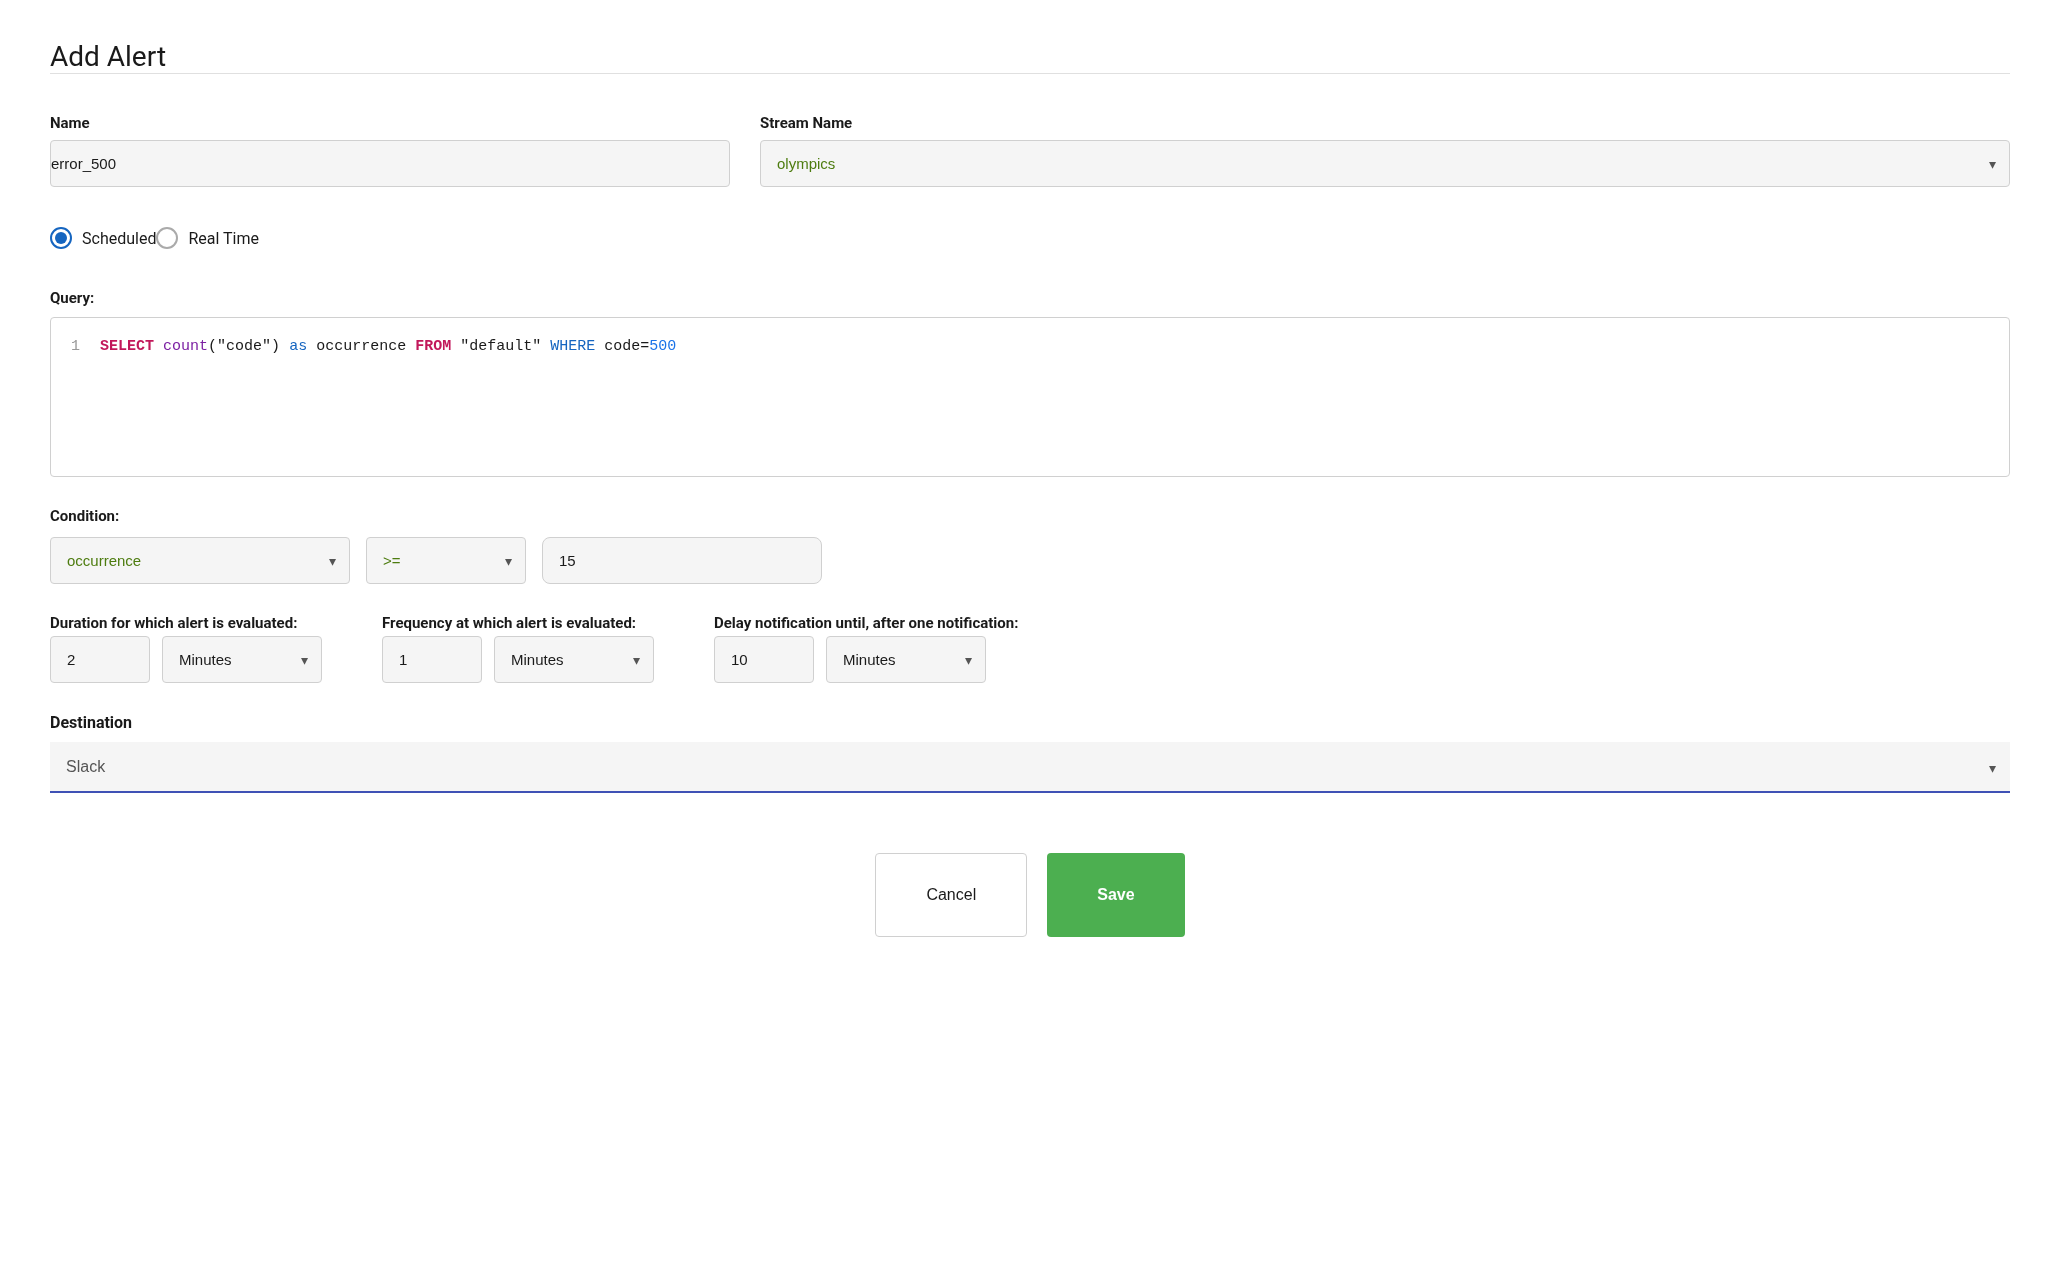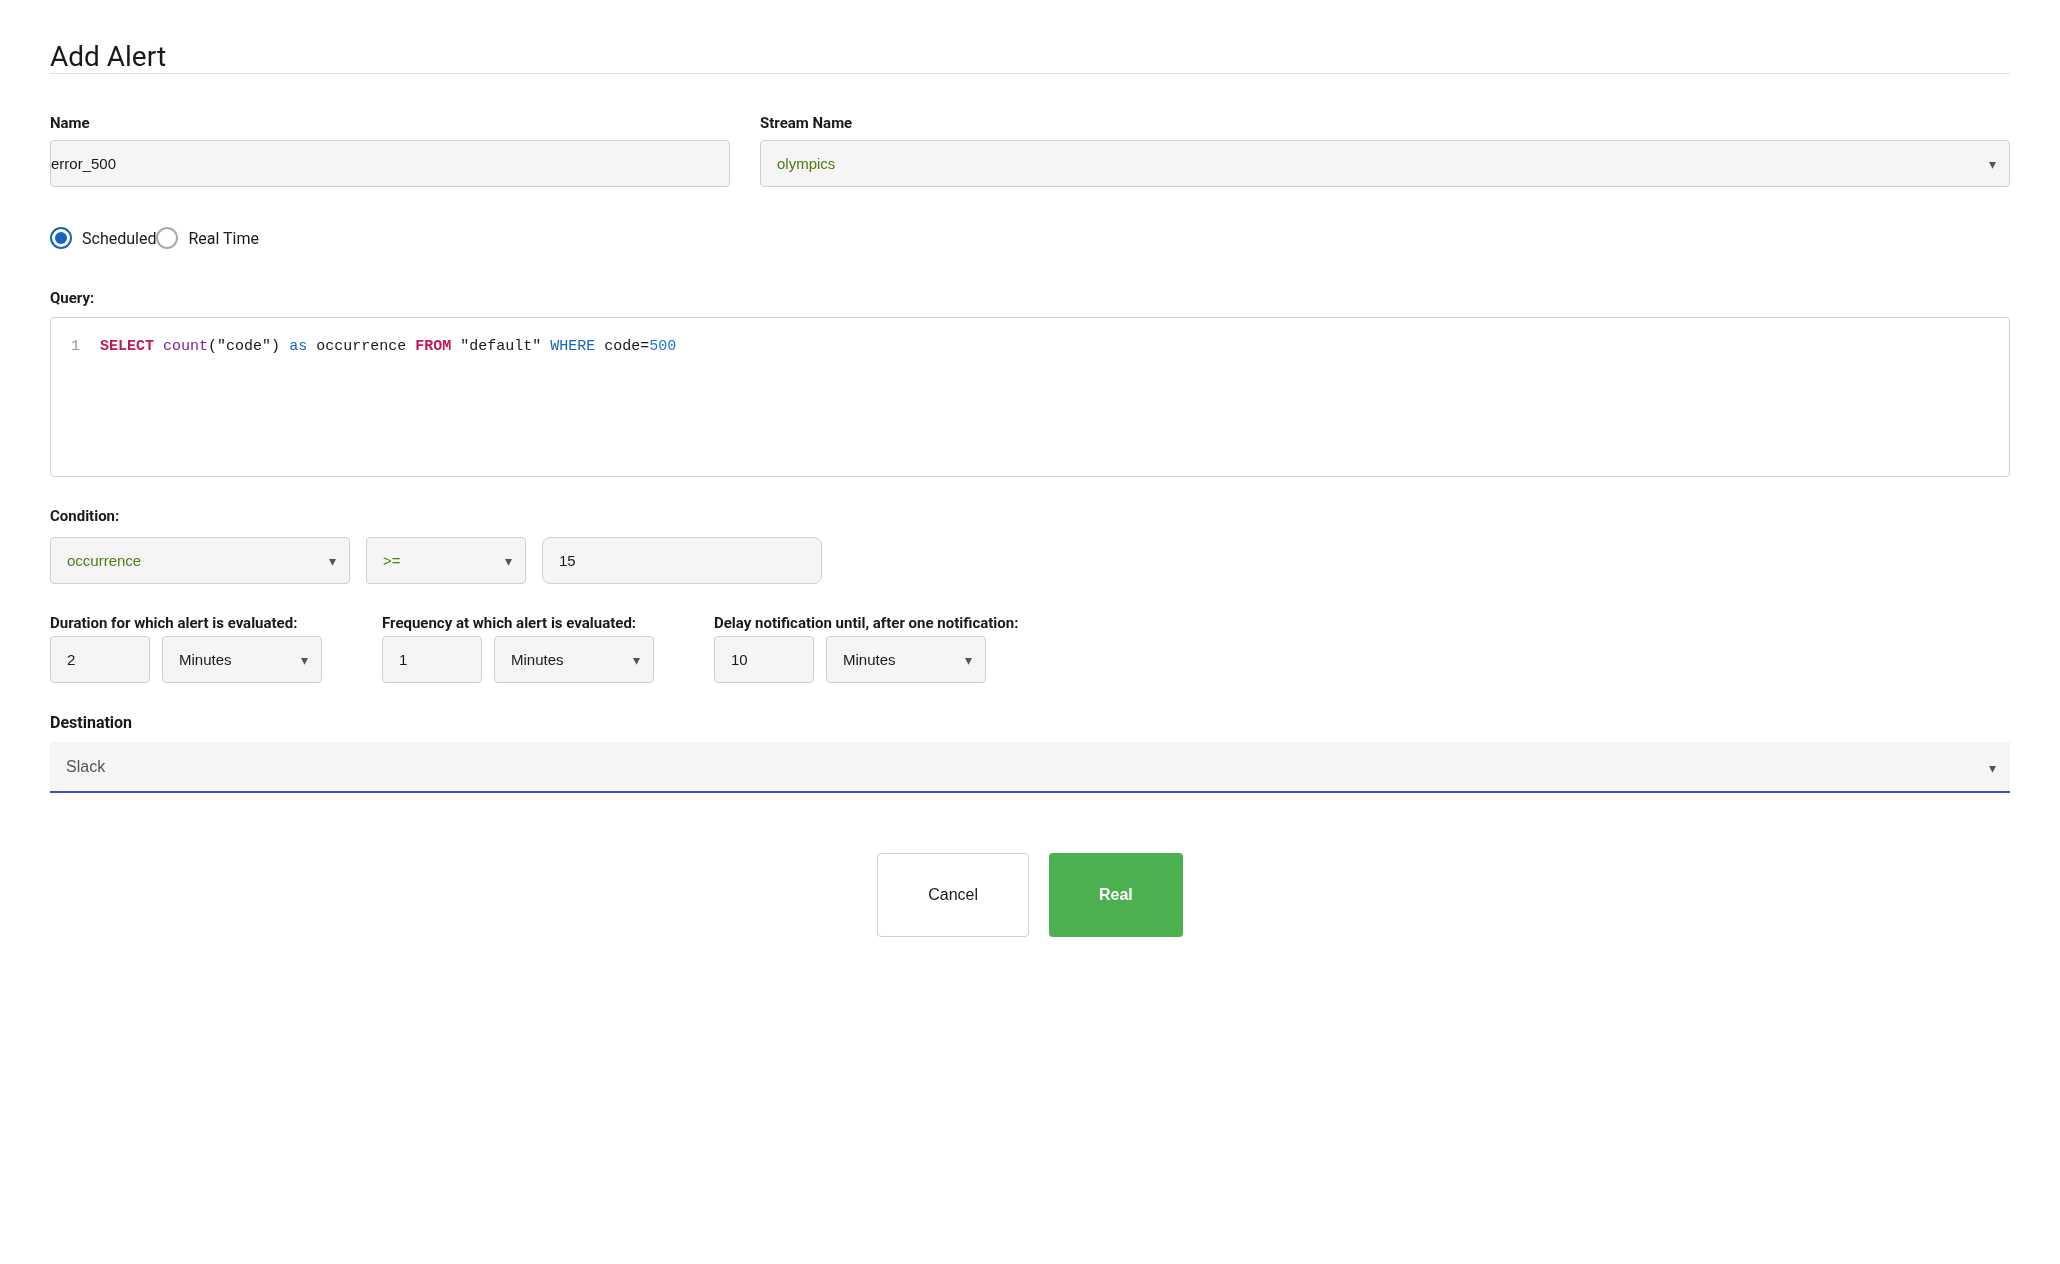--- a/index.html
+++ b/index.html
@@ -457,17 +457,17 @@
           <option>Slack</option>
           <option>Email</option>
           <option>PagerDuty</option>
         </select>
         <span class="select-arrow">▾</span>
       </div>
     </div>
 
     <div class="actions-row">
       <button class="btn-cancel">Cancel</button>
-      <button class="btn-save">Real</button>
+      <button class="btn-save">Save</button>
     </div>
 
   </div>
 </div>
 
 </body></html>

